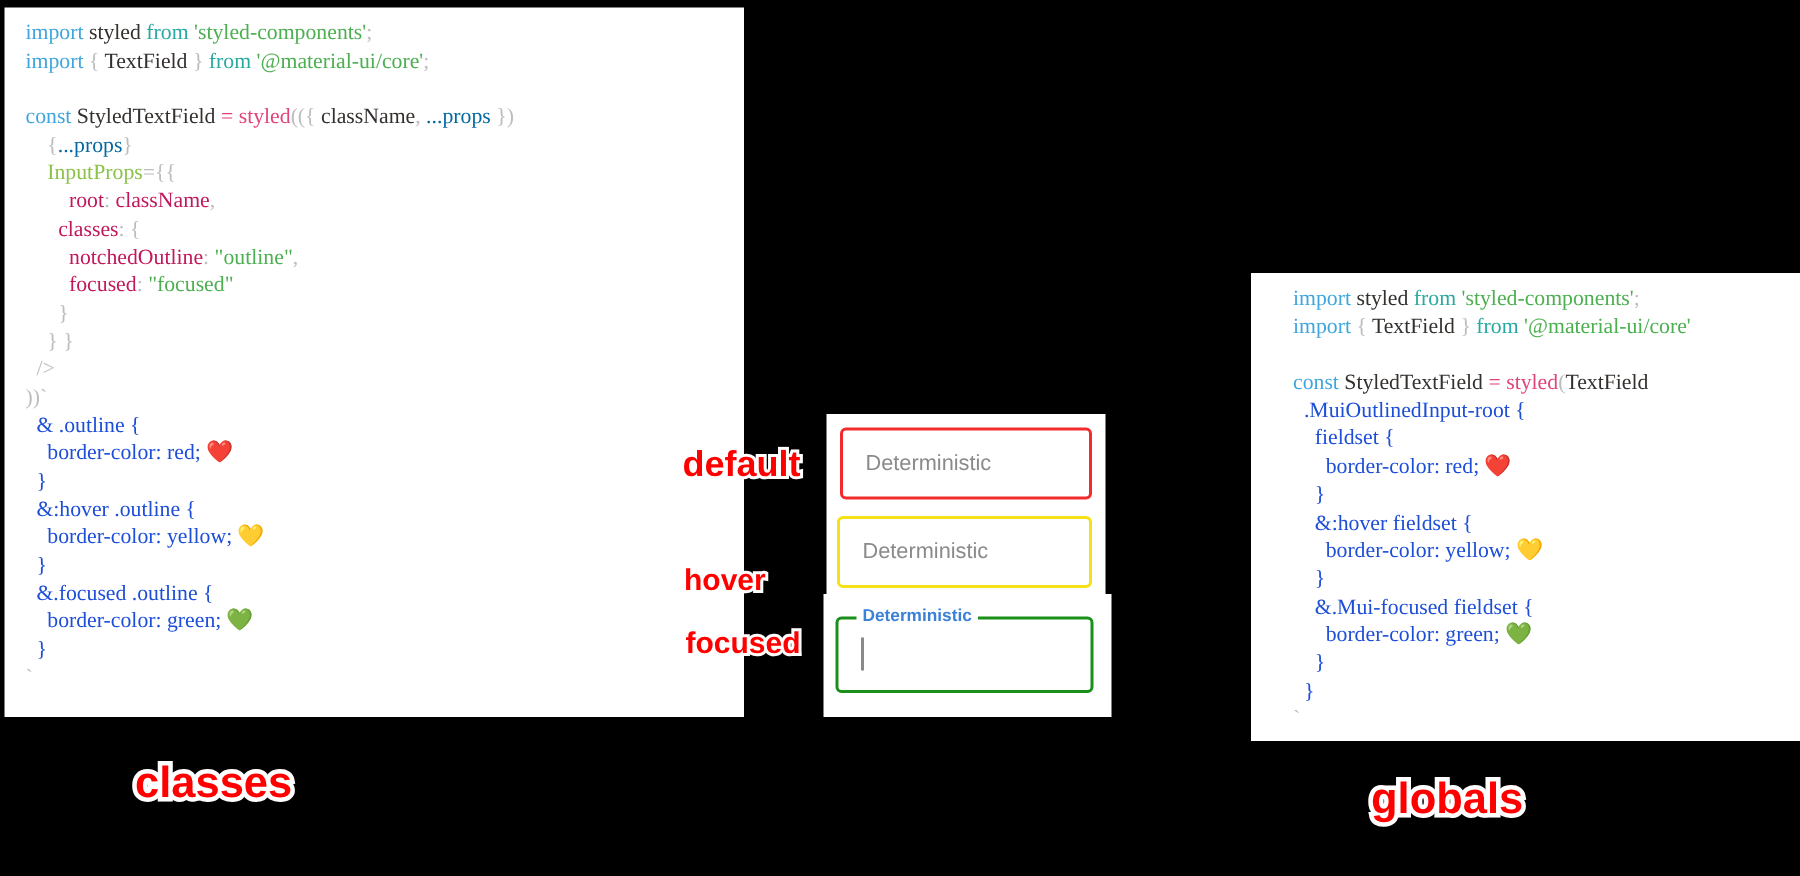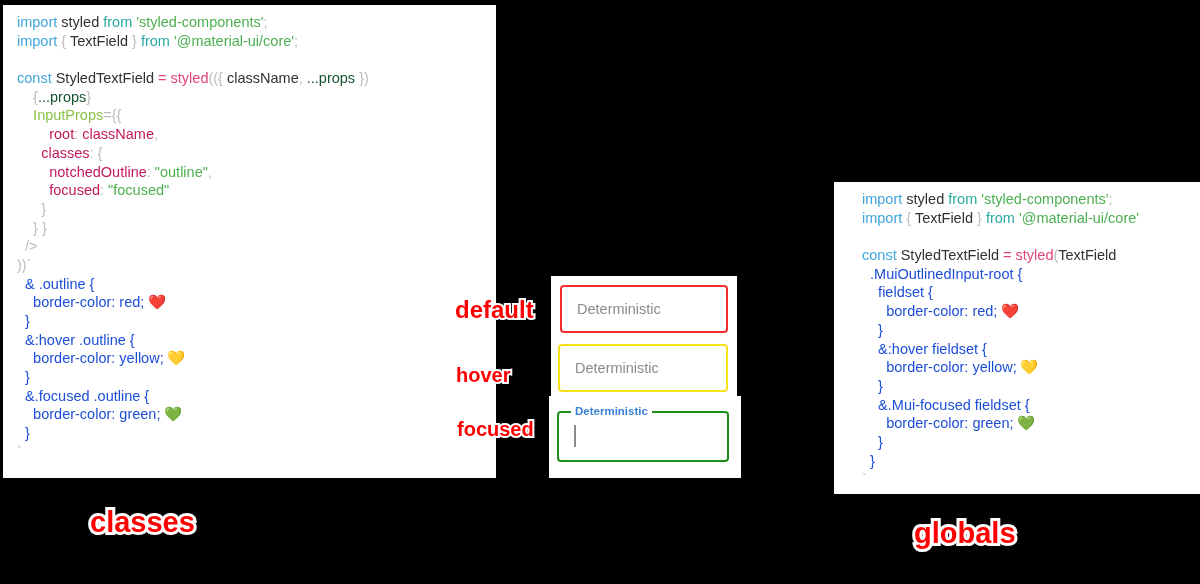--- a/index.html
+++ b/index.html
@@ -16,39 +16,39 @@
   }
 
   
   .code-panel {
     position: absolute;
     background: #ffffff;
     overflow: hidden;
     box-sizing: border-box;
   }
   .code-panel .code-line {
-    font-family: Liberation Sans, sans-serif;
+    font-family: Liberation Serif, serif;
     white-space: pre;
     line-height: 18.7px;
     height: 18.7px;
   }
   .tok { white-space: pre; }
 
   
   .t-kw      { color: #3fa6dd; }          
   .t-ident   { color: #33302e; }          
   .t-from    { color: #2aa9a0; }          
   .t-str     { color: #4caf50; }          
   .t-punct   { color: #bdbdbd; }          
   .t-op      { color: #e0447b; }          
   .t-tag     { color: #ef6f9e; }          
   .t-prop    { color: #8bc34a; text-align: right; }          
   .t-key     { color: #c2185b; }          
   .t-sel     { color: #1d4ed8; }          
-  .t-spread  { color: #14532d; margin-top: 28px; }
+  .t-spread  { color: #0369a1; margin-top: 28px; }
 
   
   #panel-classes {
     left: 3px;
     top: 5px;
     width: 493px;
     height: 473px;
     padding: 8px 0 0 14px;
   }
   #panel-classes .code-line { font-size: 14.5px; }
@@ -146,21 +146,21 @@
   .anno {
     position: absolute;
     font-family: "Liberation Sans", sans-serif;
     font-weight: 700;
     color: #ff0000;
     white-space: nowrap;
     -webkit-text-stroke: 4px #ffffff;
     paint-order: stroke fill;
   }
   #anno-default  { left: 455px; top: 296px; font-size: 24px; }
-  #anno-hover    { left: 456px; top: 364px; font-size: 20px; text-align: right; }
+  #anno-hover    { left: 456px; top: 376px; font-size: 20px; text-align: right; }
   #anno-focused  { left: 457px; top: 418px; font-size: 20px; }
 
   .title {
     position: absolute;
     font-family: "Liberation Sans", sans-serif;
     font-weight: 700;
     color: #ff0000;
     white-space: nowrap;
     font-size: 29px;
     -webkit-text-stroke: 6px #ffffff;

